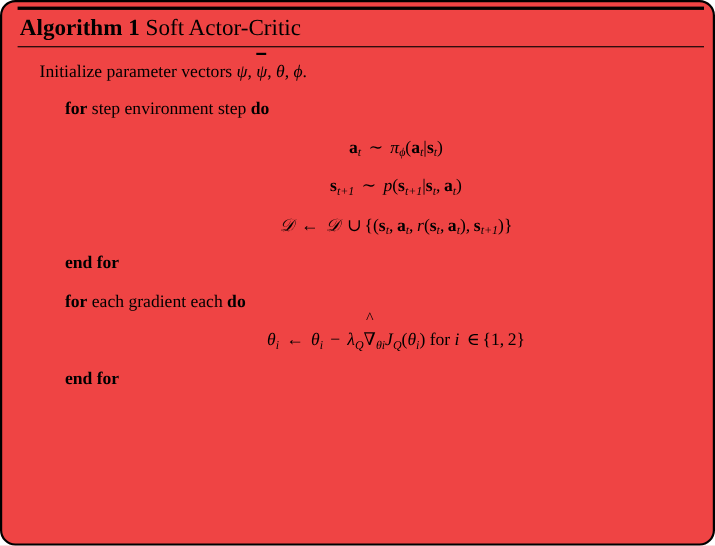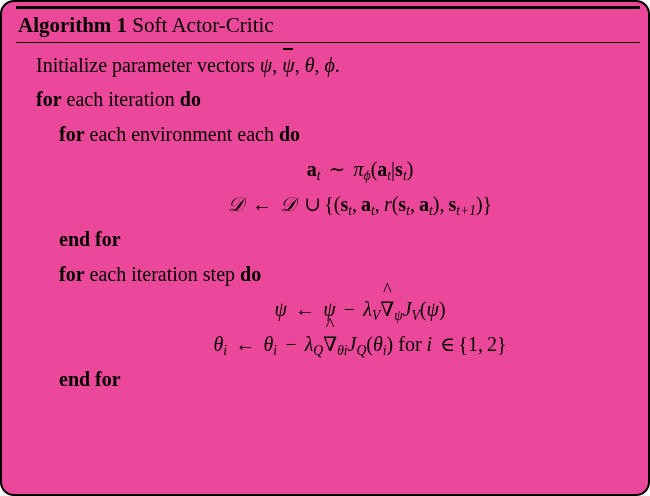--- a/index.html
+++ b/index.html
@@ -18,21 +18,21 @@
   
   .page-frame {
     position: absolute;
     left: 0;
     top: 0;
     width: 650px;
     height: 496px;
     box-sizing: border-box;
     border: 2px solid #000000;
     border-radius: 14px;
-    background: #ec4899;
+    background: #ef4444;
     overflow: hidden;
   }
 
   .algorithm-box {
     position: absolute;
     left: 14px;
     top: 4px;
     width: 624px;
     box-sizing: border-box;
   }
@@ -57,21 +57,21 @@
   .algorithm-title .kw {
     font-weight: bold;
   }
 
   .algorithm-body {
     padding-top: 4px;
     padding-bottom: 4px;
   }
 
   .line {
-    font-size: 20px;
+    font-size: 16px;
     line-height: 35px;
     height: 35px;
     white-space: nowrap;
     padding-left: 20px;
   }
   .ind-0 { padding-left: 20px; }
   .ind-1 { padding-left: 43px; }
   .ind-2 { padding-left: 64px; text-align: center; }
 
   .kw { font-weight: bold; }
@@ -156,63 +156,56 @@
       <div class="line ind-0">
         <span>Initialize parameter vectors</span>
         <span class="math">
           <span class="greek">ψ</span><span>,</span>
           <span class="obar"><span class="greek">ψ</span></span><span>,</span>
           <span class="greek">θ</span><span>,</span>
           <span class="greek">ϕ</span><span>.</span>
         </span>
       </div>
 
-      <div class="line ind-0">
+
+      <div class="line ind-1">
         <span class="kw">for</span>
-        <span>each iteration</span>
-        <span class="kw">do</span>
-      </div>
-
-      <div class="line ind-1">
-        <span class="kw">for</span>
-        <span>each environment each</span>
+        <span>step environment step</span>
         <span class="kw">do</span>
       </div>
 
       <div class="line ind-2 math">
         <span class="mbf">a</span><sub><span class="mi">t</span></sub>
         <span class="op">∼</span>
         <span class="greek">π</span><sub><span class="greek">ϕ</span></sub><span class="mupright">(</span><span class="mbf">a</span><sub><span class="mi">t</span></sub><span>|</span><span class="mbf">s</span><sub><span class="mi">t</span></sub><span class="mupright">)</span>
       </div>
 
+      <div class="line ind-2 math">
+        <span class="mbf">s</span><sub><span class="mi">t+1</span></sub>
+        <span class="op">∼</span>
+        <span class="mi">p</span><span class="mupright">(</span><span class="mbf">s</span><sub><span class="mi">t+1</span></sub><span>|</span><span class="mbf">s</span><sub><span class="mi">t</span></sub><span>,</span> <span class="mbf">a</span><sub><span class="mi">t</span></sub><span class="mupright">)</span>
+      </div>
 
       <div class="line ind-2 math">
         <span class="cal">𝒟</span>
         <span class="op">←</span>
         <span class="cal">𝒟</span>
         <span class="op">∪</span><span class="mupright">{(</span><span class="mbf">s</span><sub><span class="mi">t</span></sub><span>,</span> <span class="mbf">a</span><sub><span class="mi">t</span></sub><span>,</span> <span class="mi">r</span><span class="mupright">(</span><span class="mbf">s</span><sub><span class="mi">t</span></sub><span>,</span> <span class="mbf">a</span><sub><span class="mi">t</span></sub><span class="mupright">)</span><span>,</span> <span class="mbf">s</span><sub><span class="mi">t+1</span></sub><span class="mupright">)}</span>
       </div>
 
       <div class="line ind-1">
         <span class="kw">end for</span>
       </div>
 
       <div class="line ind-1">
         <span class="kw">for</span>
-        <span>each iteration step</span>
+        <span>each gradient each</span>
         <span class="kw">do</span>
       </div>
 
-      <div class="line ind-2 math">
-        <span class="greek">ψ</span>
-        <span class="op">←</span>
-        <span class="greek">ψ</span>
-        <span class="op">−</span>
-        <span class="greek">λ</span><sub><span class="mi">V</span></sub><span class="hatted"><span class="mupright">∇</span></span><sub><span class="greek">ψ</span></sub><span class="mi">J</span><sub><span class="mi">V</span></sub><span class="mupright">(</span><span class="greek">ψ</span><span class="mupright">)</span>
-      </div>
 
       <div class="line ind-2 math">
         <span class="greek">θ</span><sub><span class="mi">i</span></sub>
         <span class="op">←</span>
         <span class="greek">θ</span><sub><span class="mi">i</span></sub>
         <span class="op">−</span>
         <span class="greek">λ</span><sub><span class="mi">Q</span></sub><span class="hatted"><span class="mupright">∇</span></span><sub><span class="greek">θ</span><span class="mi">i</span></sub><span class="mi">J</span><sub><span class="mi">Q</span></sub><span class="mupright">(</span><span class="greek">θ</span><sub><span class="mi">i</span></sub><span class="mupright">)</span>
         <span class="mupright">for</span>
         <span class="mi">i</span>
         <span class="op">∈</span><span class="mupright">{</span><span class="mupright">1</span><span>,</span> <span class="mupright">2</span><span class="mupright">}</span>

